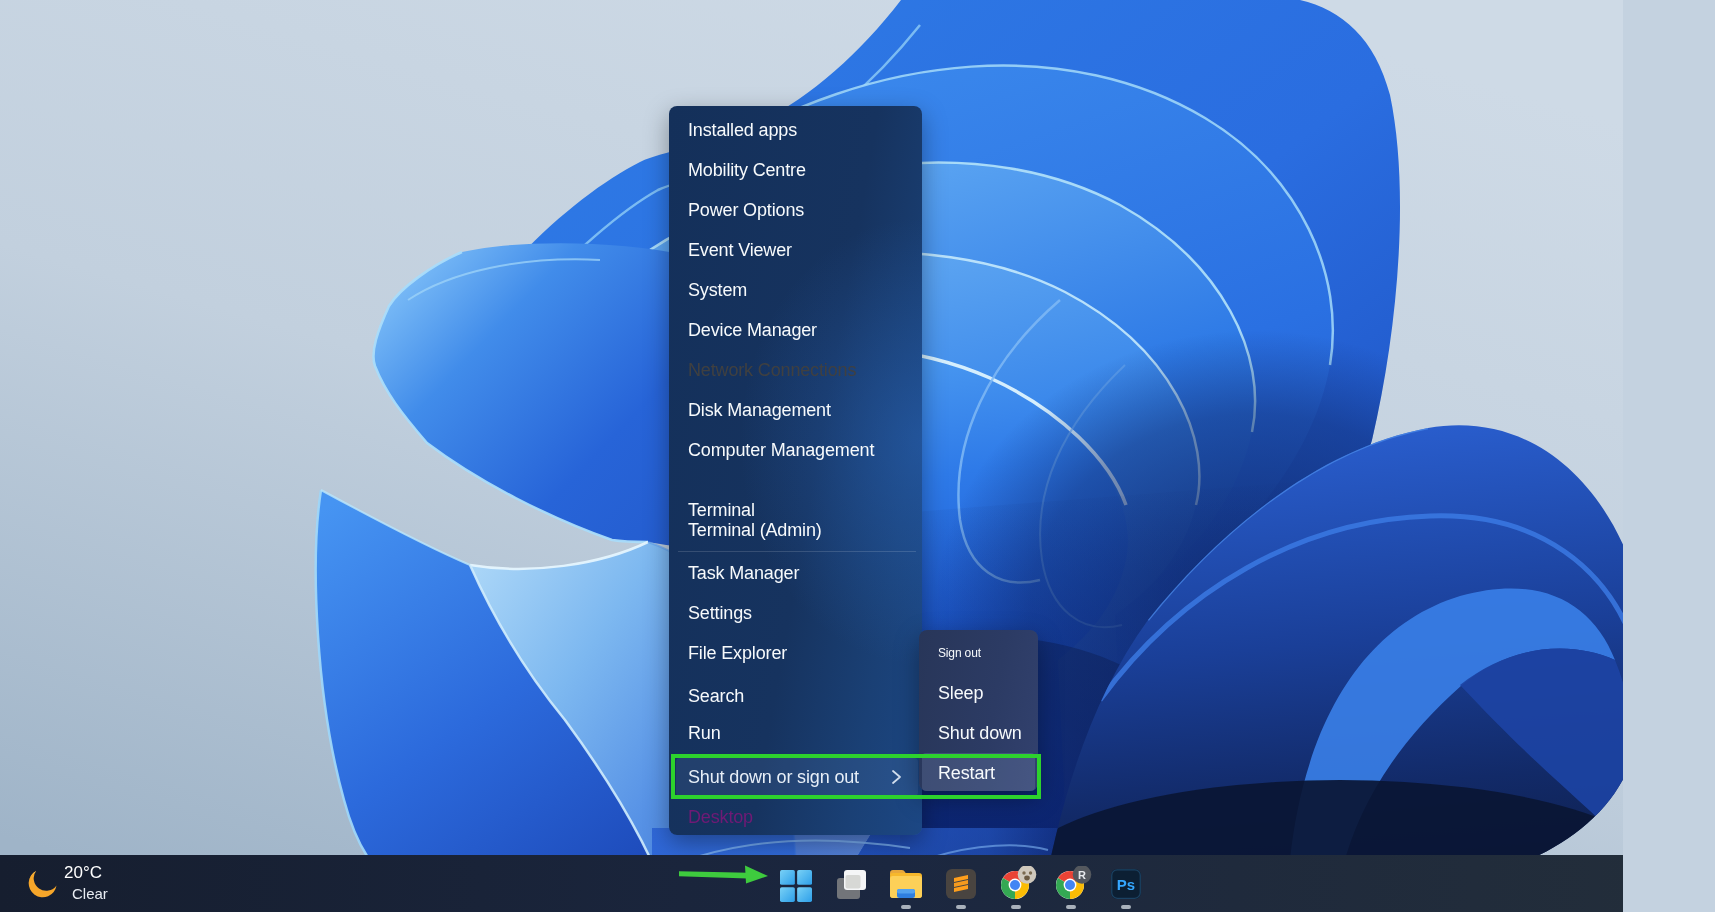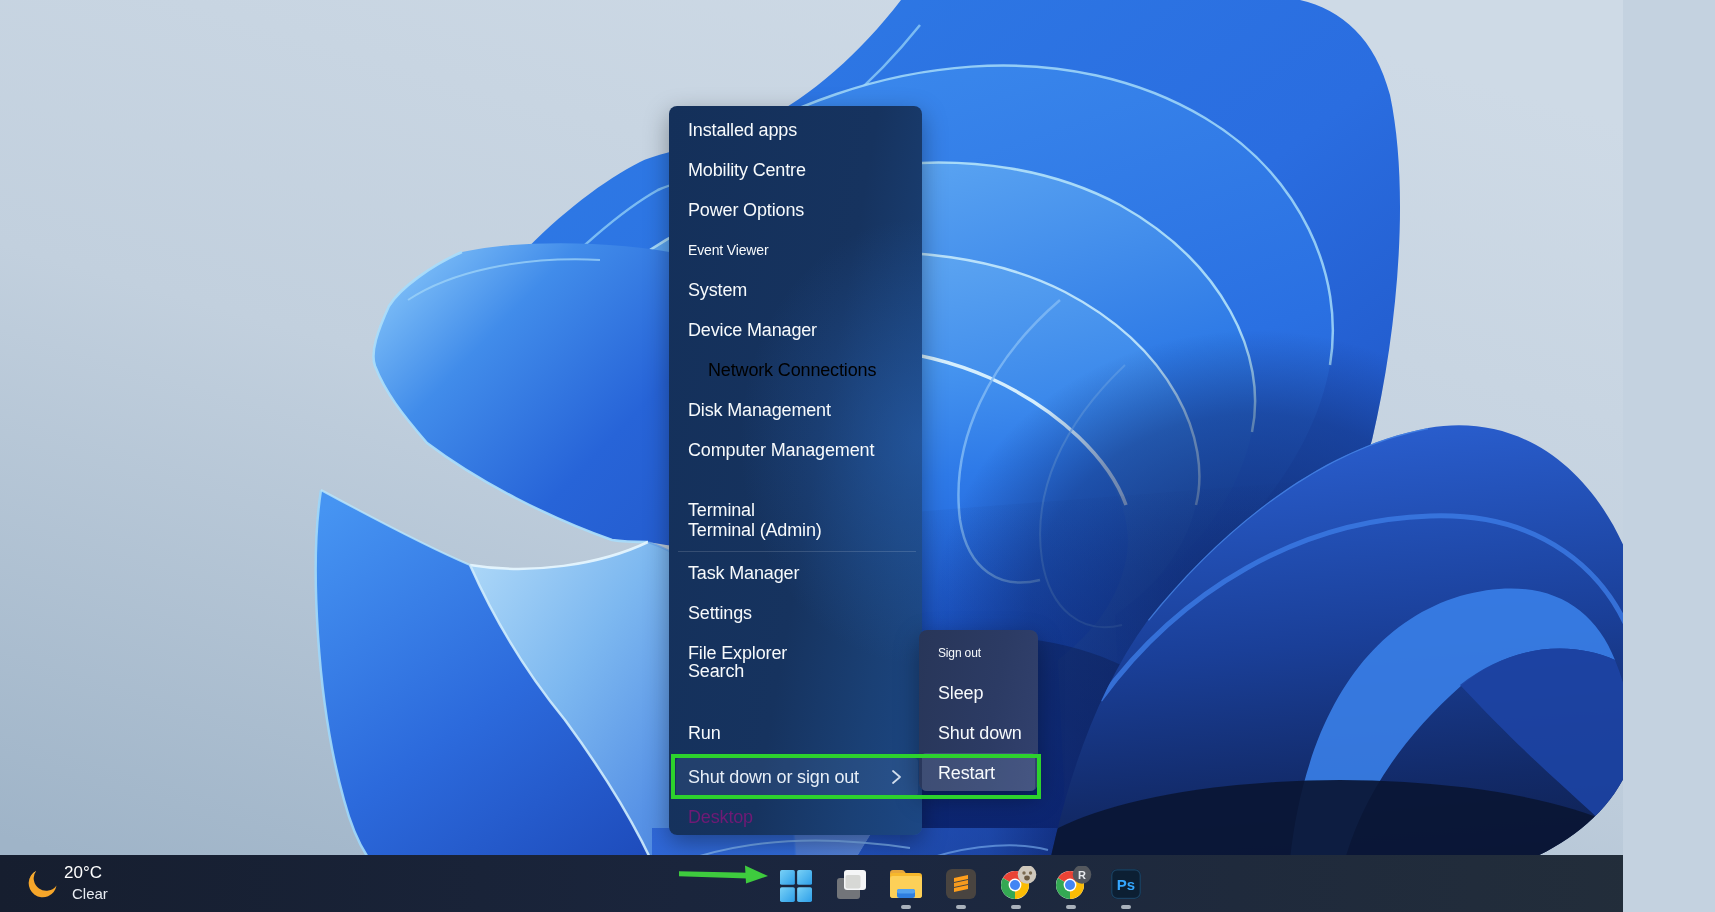--- a/index.html
+++ b/index.html
@@ -222,32 +222,32 @@
 <div class="abs" id="menu" style="left:669px;top:106px;width:253px;height:729px;border-radius:8px;
   background:linear-gradient(100deg,#14305a 0%,#16335f 55%,#1a4075 80%,#1c4784 100%);
   box-shadow:0 8px 24px rgba(0,0,0,0.35);"></div>
 <div class="abs" style="left:669px;top:106px;width:253px;height:729px;border-radius:8px;
   background:radial-gradient(ellipse 260px 320px at 100% 46%, rgba(44,108,198,0.45), rgba(44,108,198,0) 70%);"></div>
 
 <div id="menuitems">
       <div class="abs" style="left:688px;top:116px;height:28px;line-height:28px;color:#f7fafc;font-size:18px;letter-spacing:-0.15px;white-space:nowrap;">Installed apps</div>
       <div class="abs" style="left:688px;top:156px;height:28px;line-height:28px;color:#f7fafc;font-size:18px;letter-spacing:-0.15px;white-space:nowrap;">Mobility Centre</div>
       <div class="abs" style="left:688px;top:196px;height:28px;line-height:28px;color:#f7fafc;font-size:18px;letter-spacing:-0.15px;white-space:nowrap;">Power Options</div>
-      <div class="abs" style="left:688px;top:236px;height:28px;line-height:28px;color:#f7fafc;font-size:14px;letter-spacing:-0.15px;white-space:nowrap;">Event Viewer</div>
+      <div class="abs" style="left:688px;top:236px;height:28px;line-height:28px;color:#f7fafc;font-size:18px;letter-spacing:-0.15px;white-space:nowrap;">Event Viewer</div>
       <div class="abs" style="left:688px;top:276px;height:28px;line-height:28px;color:#f7fafc;font-size:18px;letter-spacing:-0.15px;white-space:nowrap;">System</div>
       <div class="abs" style="left:688px;top:316px;height:28px;line-height:28px;color:#f7fafc;font-size:18px;letter-spacing:-0.15px;white-space:nowrap;">Device Manager</div>
-      <div class="abs" style="left:708px;top:356px;height:28px;line-height:28px;color:#000000;font-size:18px;letter-spacing:-0.15px;white-space:nowrap;">Network Connections</div>
+      <div class="abs" style="left:688px;top:356px;height:28px;line-height:28px;color:#404040;font-size:18px;letter-spacing:-0.15px;white-space:nowrap;">Network Connections</div>
       <div class="abs" style="left:688px;top:396px;height:28px;line-height:28px;color:#f7fafc;font-size:18px;letter-spacing:-0.15px;white-space:nowrap;">Disk Management</div>
       <div class="abs" style="left:688px;top:436px;height:28px;line-height:28px;color:#f7fafc;font-size:18px;letter-spacing:-0.15px;white-space:nowrap;">Computer Management</div>
       <div class="abs" style="left:688px;top:496px;height:28px;line-height:28px;color:#f7fafc;font-size:18px;letter-spacing:-0.15px;white-space:nowrap;">Terminal</div>
       <div class="abs" style="left:688px;top:516px;height:28px;line-height:28px;color:#f7fafc;font-size:18px;letter-spacing:-0.15px;white-space:nowrap;">Terminal (Admin)</div>
       <div class="abs" style="left:688px;top:559px;height:28px;line-height:28px;color:#f7fafc;font-size:18px;letter-spacing:-0.15px;white-space:nowrap;">Task Manager</div>
       <div class="abs" style="left:688px;top:599px;height:28px;line-height:28px;color:#f7fafc;font-size:18px;letter-spacing:-0.15px;white-space:nowrap;">Settings</div>
       <div class="abs" style="left:688px;top:639px;height:28px;line-height:28px;color:#f7fafc;font-size:18px;letter-spacing:-0.15px;white-space:nowrap;">File Explorer</div>
-      <div class="abs" style="left:688px;top:657px;height:28px;line-height:28px;color:#f7fafc;font-size:18px;letter-spacing:-0.15px;white-space:nowrap;">Search</div>
+      <div class="abs" style="left:688px;top:682px;height:28px;line-height:28px;color:#f7fafc;font-size:18px;letter-spacing:-0.15px;white-space:nowrap;">Search</div>
       <div class="abs" style="left:688px;top:719px;height:28px;line-height:28px;color:#f7fafc;font-size:18px;letter-spacing:-0.15px;white-space:nowrap;">Run</div>
       <div class="abs" style="left:688px;top:763px;height:28px;line-height:28px;color:#f7fafc;font-size:18px;letter-spacing:-0.15px;white-space:nowrap;">Shut down or sign out</div>
       <div class="abs" style="left:688px;top:803px;height:28px;line-height:28px;color:#701a75;font-size:18px;letter-spacing:-0.15px;white-space:nowrap;">Desktop</div>
       <svg class="abs" style="left:889px;top:768px;" width="14" height="18" viewBox="0 0 14 18">
         <path d="M 4 3 L 11 9 L 4 15" fill="none" stroke="#dfe8f2" stroke-width="1.8" stroke-linecap="round" stroke-linejoin="round"></path>
       </svg>
     </div>
 
 <div class="abs" style="left:678px;top:551px;width:238px;height:1px;background:rgba(255,255,255,0.14);"></div>
 <div class="abs" style="left:678px;top:755px;width:238px;height:1px;background:rgba(255,255,255,0.14);"></div>

